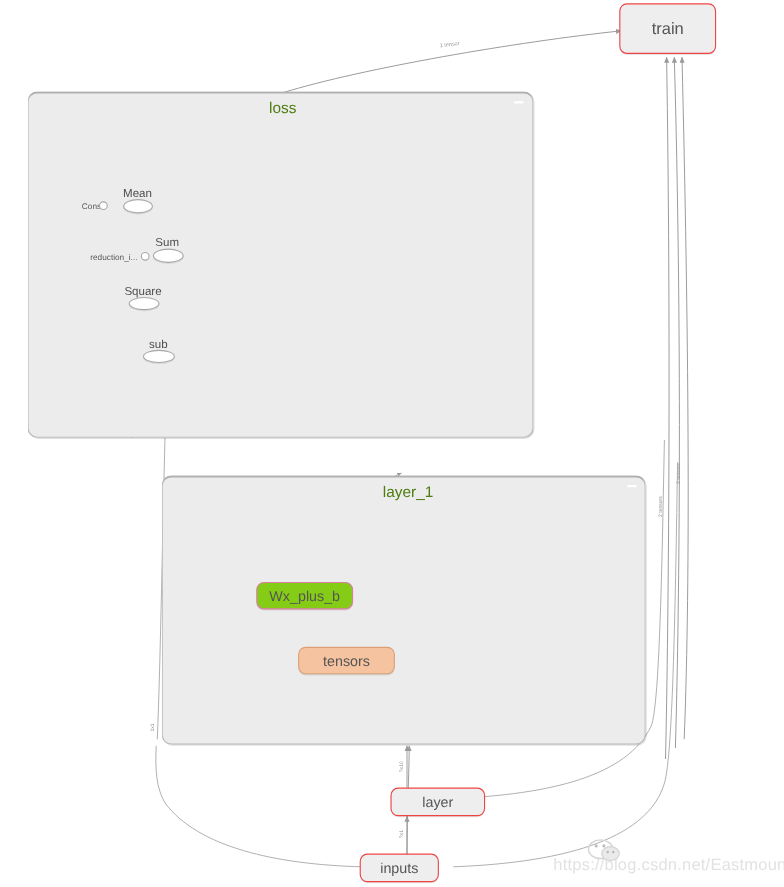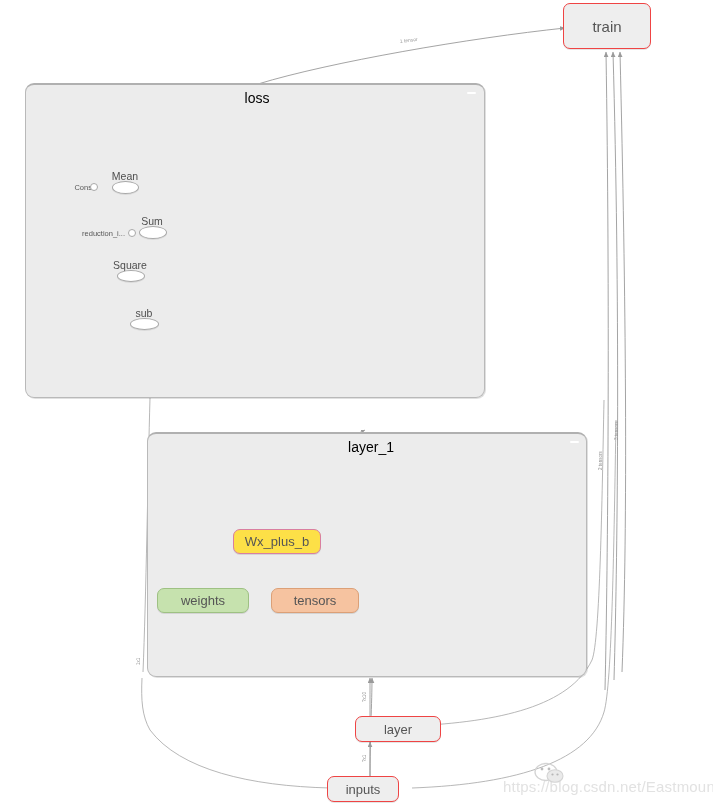--- a/index.html
+++ b/index.html
@@ -38,21 +38,21 @@
     position: absolute;
     background: #ececec;
     border: 1px solid #b9b9b9;
     border-top: 2px solid #b0b0b0;
     border-radius: 9px;
     box-shadow: 1px 1px 0 rgba(0,0,0,0.12);
   }
   .group-title {
     position: absolute;
     font-size: 14px;
-    color: #000000;
+    color: #4d7c0f;
     white-space: nowrap;
     transform: translateX(-50%);
   }
   .collapse-icon {
     position: absolute;
     width: 9px; height: 2px;
     background: #ffffff;
     border-radius: 1px;
   }
   .ellipse-node {
@@ -222,23 +222,22 @@
   <div class="op-label" style="left:130px; top:259px;">Square</div>
   <div class="ellipse-node" style="left:117px; top:270px; width:28px; height:12px;"></div>
 
   <div class="op-label" style="left:144px; top:307px;">sub</div>
   <div class="ellipse-node" style="left:130px; top:318px; width:29px; height:12px;"></div>
 
   <div class="group-box" style="left:147px; top:432px; width:440px; height:245px;"></div>
   <div class="collapse-icon" style="left:570px; top:441px;"></div>
   <div class="group-title" style="left:371px; top:439px;text-align:right;">layer_1</div>
 
-  <div class="node op-colored" style="left:233px; top:529px; width:88px; height:25px; background:#fde047; border-color:#d97fa0;">Wx_plus_b</div>
-
-  <div class="node op-colored" style="left:157px; top:588px; width:92px; height:25px; background:#c6e2ae; border-color:#9ec183;">weights</div>
+  <div class="node op-colored" style="left:233px; top:529px; width:88px; height:25px; background:#84cc16; border-color:#d97fa0;">Wx_plus_b</div>
+
 
   <div class="node op-colored" style="left:271px; top:588px; width:88px; height:25px; background:#f6c3a0; border-color:#dca077;">tensors</div>
 
   <div class="node" style="left:563px; top:3px; width:88px; height:46px; font-size:15px;">train</div>
 
   <div class="node" style="left:327px; top:716px; width:86px; height:26px;margin-left:28px;">layer</div>
 
   <div class="node" style="left:327px; top:776px; width:72px; height:26px;">inputs</div>
 
   <div class="watermark-url" style="left:503px; top:778px;">https://blog.csdn.net/Eastmount</div>

